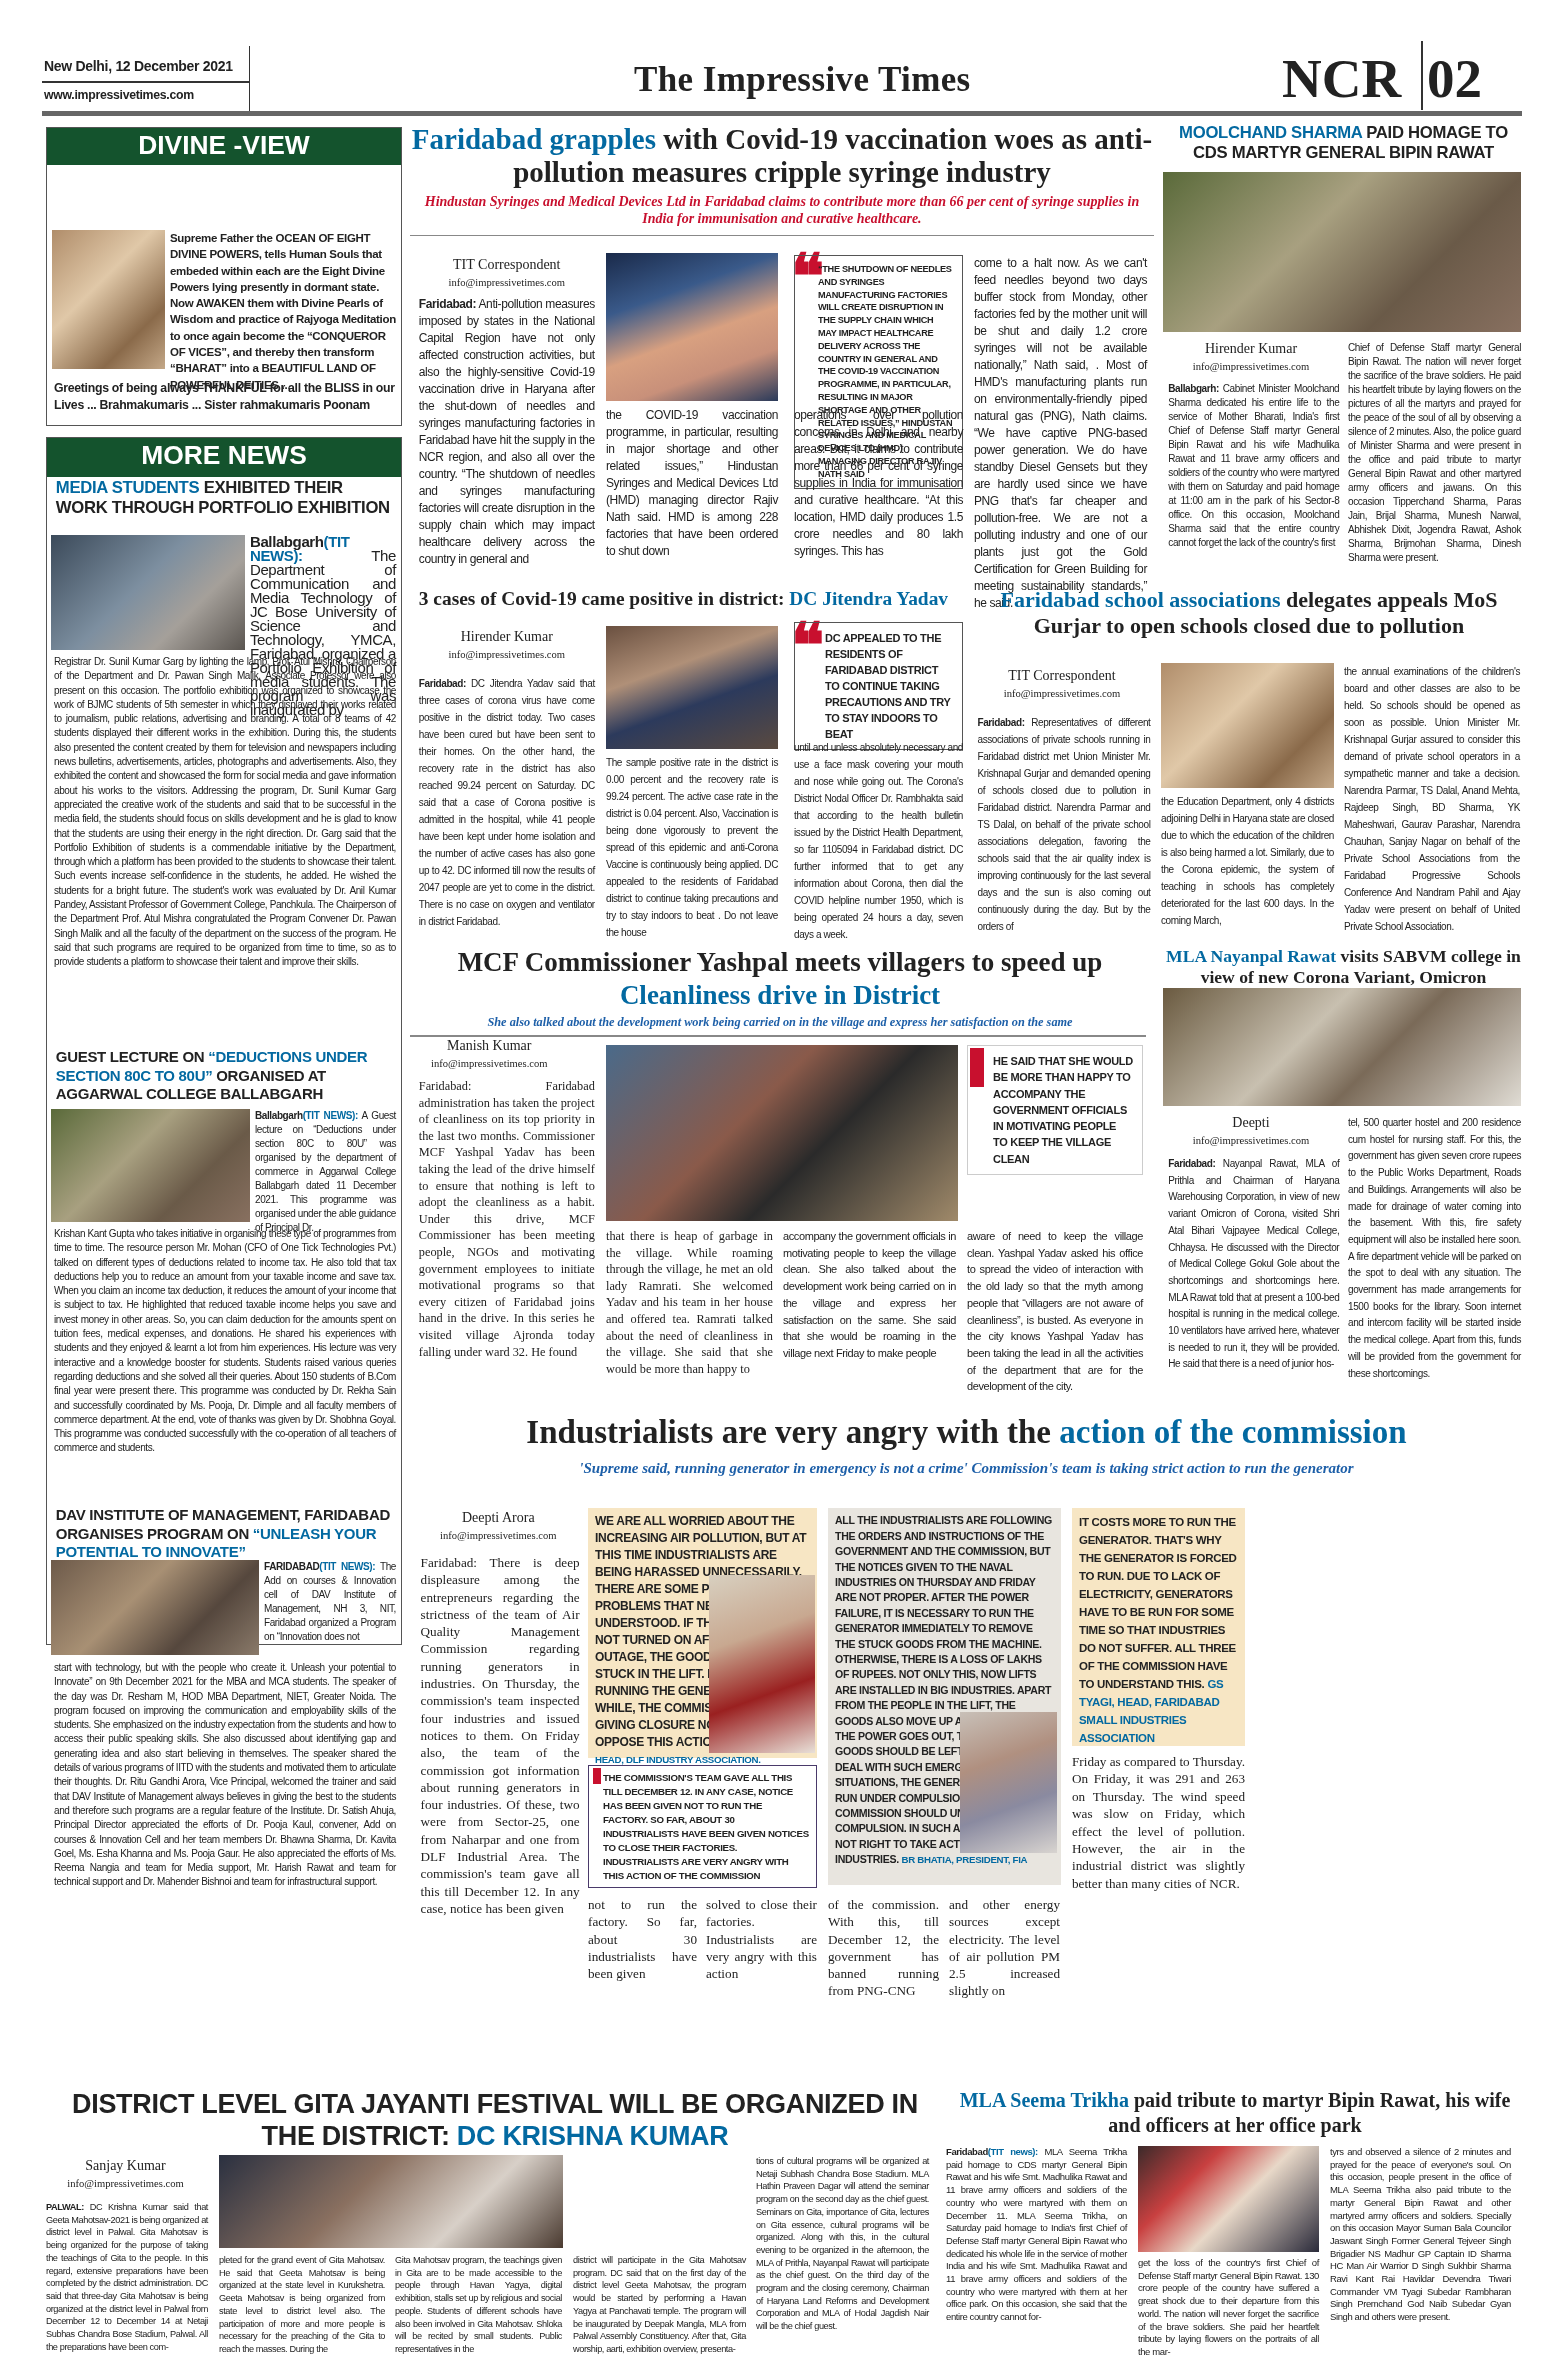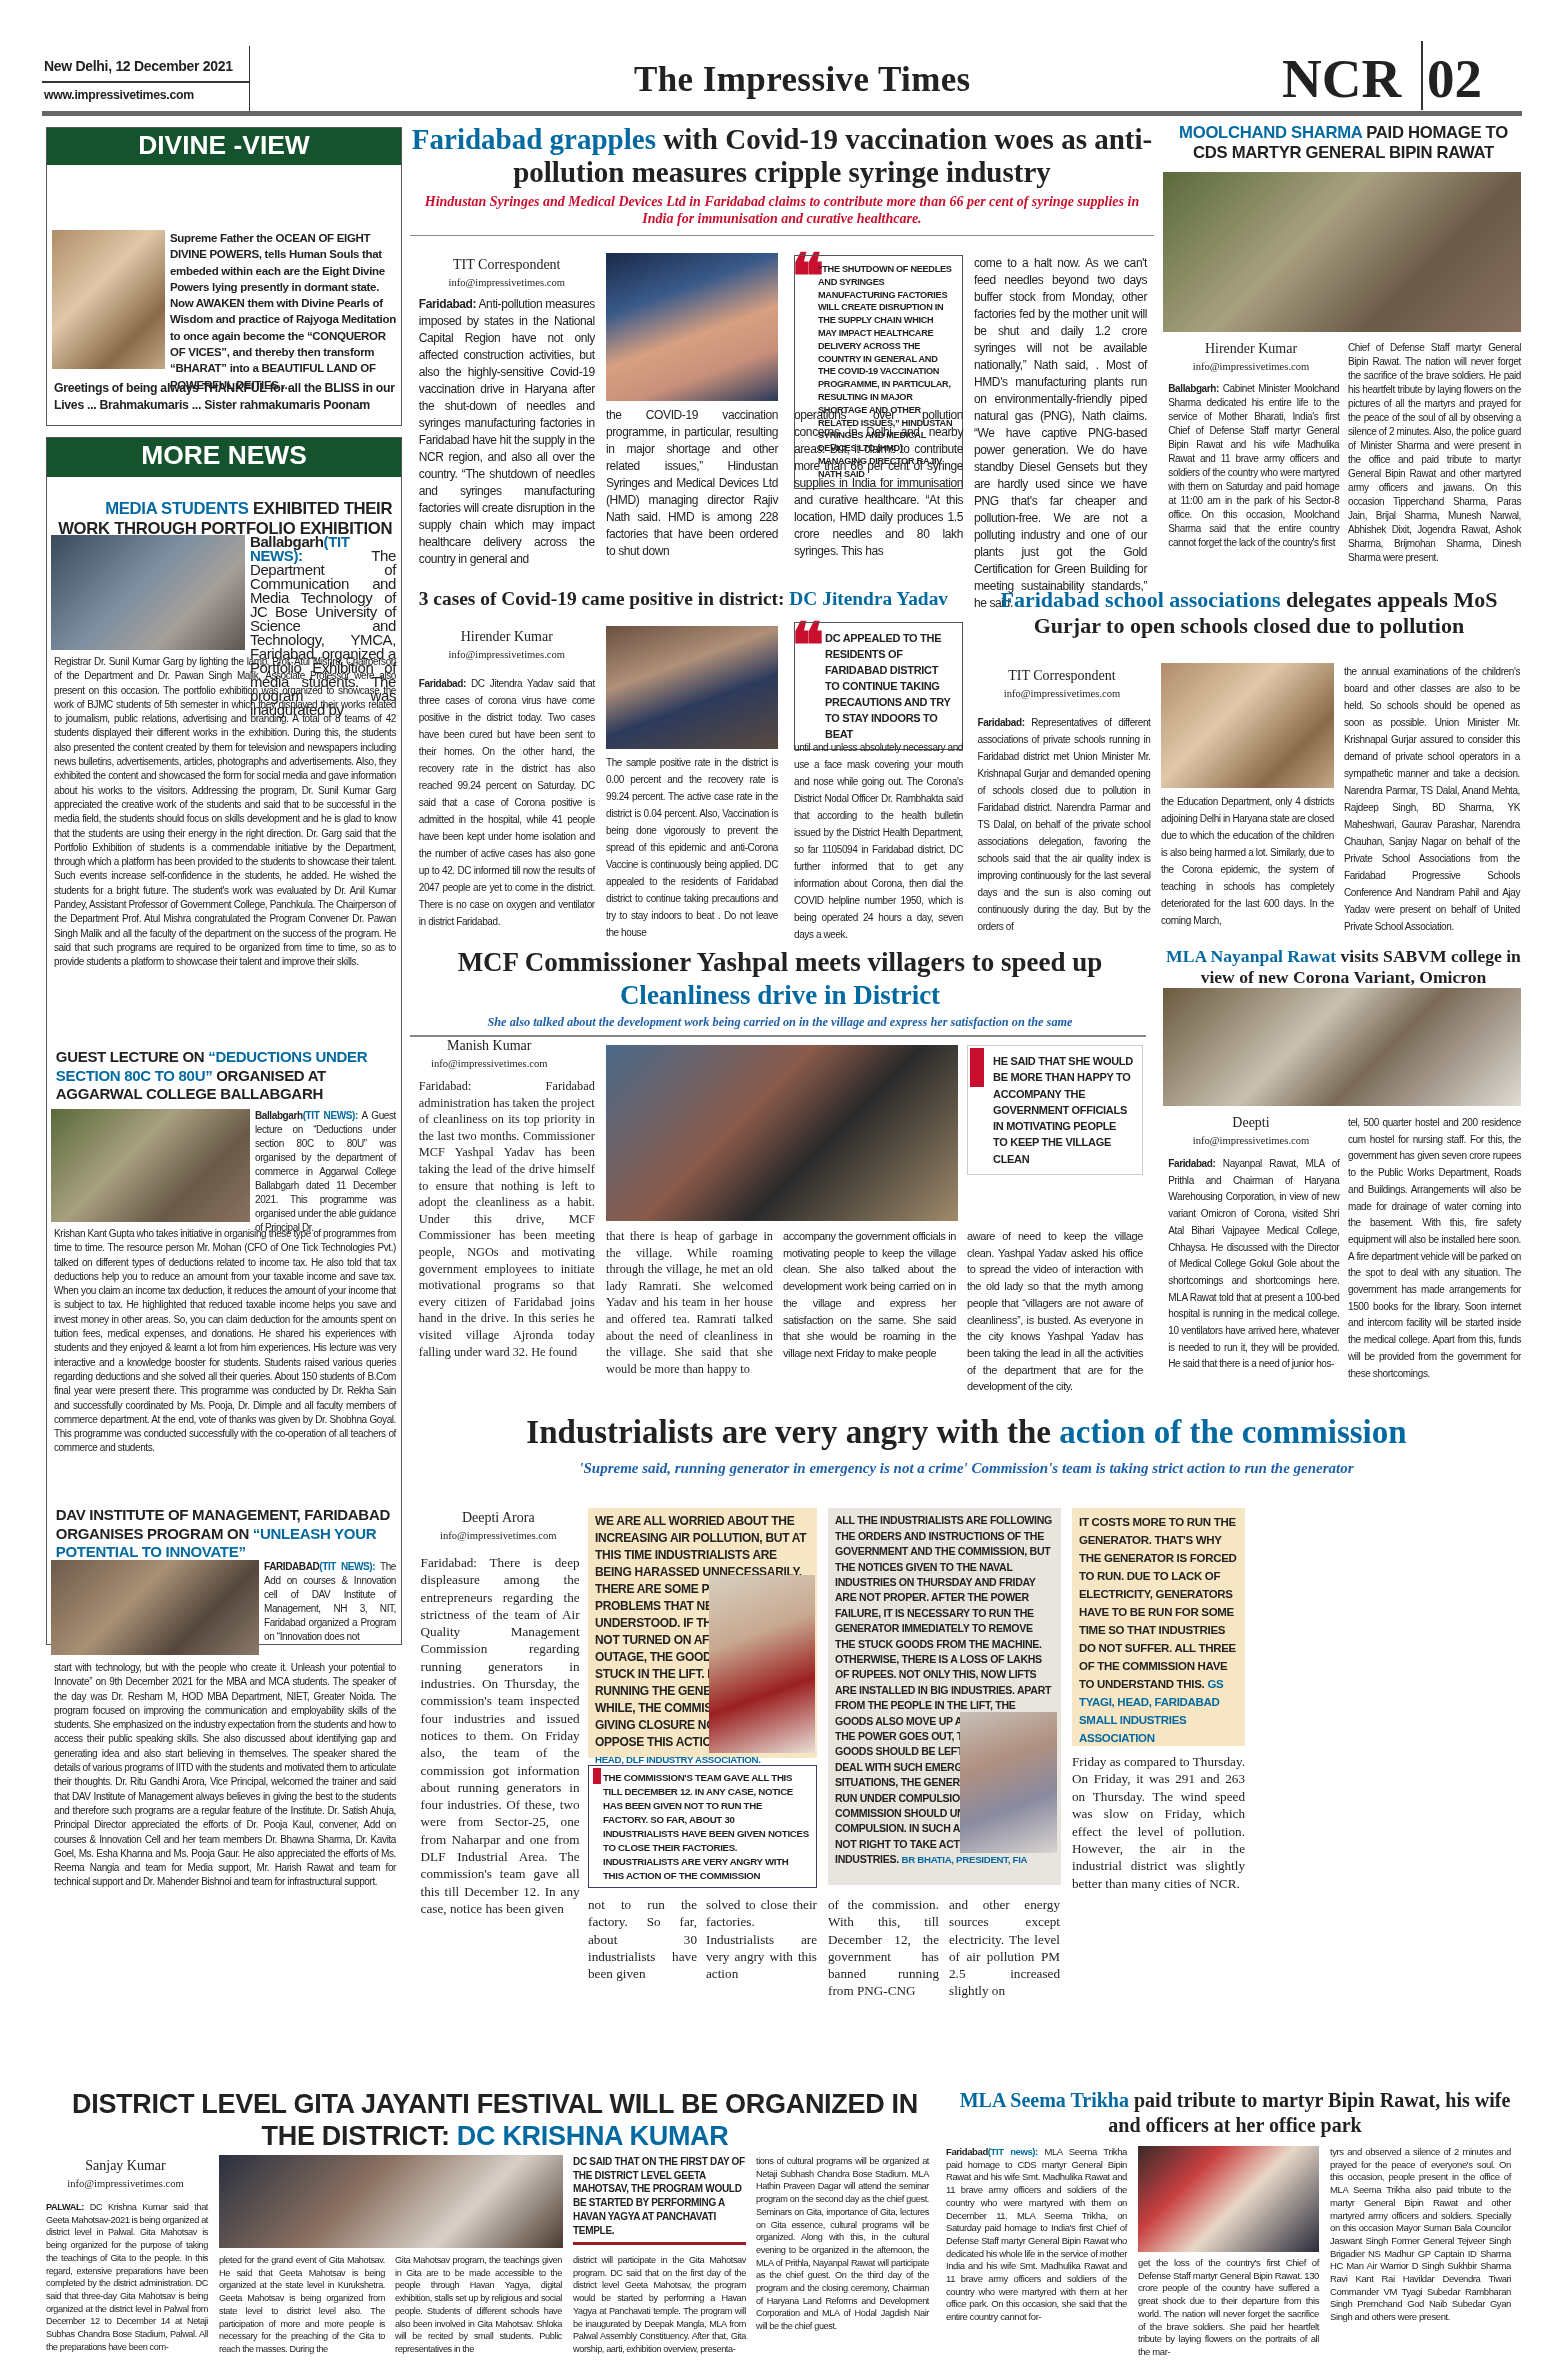--- a/index.html
+++ b/index.html
@@ -47,21 +47,21 @@
 <div class="abs sidebar-box" style="left:46px;top:127px;width:356px;height:299px;">
   <div class="sidebar-head" style="height:37px;">DIVINE -VIEW</div>
   <div class="abs photo warm" style="left:5.3px;top:102px;width:113px;height:139px;"></div>
   <div class="abs cond" style="left:123px;top:102px;width:226px;font-size:11.5px;line-height:16.3px;font-weight:bold;">Supreme Father the OCEAN OF EIGHT DIVINE POWERS, tells Human Souls that embeded within each are the Eight Divine Powers lying presently in dormant state. Now AWAKEN them with Divine Pearls of Wisdom and practice of Rajyoga Meditation to once again become the “CONQUEROR OF VICES”, and thereby then transform “BHARAT” into a BEAUTIFUL LAND OF POWERFUL DEITIES ...</div>
   <div class="abs cond" style="left:7px;top:252px;width:342px;font-size:12.3px;line-height:16.7px;font-weight:bold;">Greetings of being always THANKFUL for all the BLISS in our Lives ... Brahmakumaris ... Sister rahmakumaris Poonam</div>
 </div>
 
 <div class="abs sidebar-box" style="left:46px;top:437px;width:356px;height:1208px;">
   <div class="sidebar-head" style="height:39px;">MORE NEWS</div>
 
-  <div class="side-title" style="padding-top:22px;text-align:right;">
+  <div class="side-title" style="padding-top:1px;">
     <span class="red">MEDIA STUDENTS</span><span> EXHIBITED THEIR WORK THROUGH PORTFOLIO EXHIBITION</span>
   </div>
   <div class="abs photo cool" style="left:3.5px;top:97px;width:194px;height:115px;"></div>
   <div class="abs body-text" style="left:203px;top:97px;width:146px;font-size:15px;line-height:14px;">
     <b>Ballabgarh</b><b class="red">(TIT NEWS):</b> <span>The Department of Communication and Media Technology of JC Bose University of Science and Technology, YMCA, Faridabad, organized a Portfolio Exhibition of media students. The program was inaugurated by</span>
   </div>
   <div class="abs body-text" style="left:7px;top:217px;width:342px;font-size:10px;line-height:14.3px;">Registrar Dr. Sunil Kumar Garg by lighting the lamp. Prof. Atul Mishra, Chairperson of the Department and Dr. Pawan Singh Malik, Associate Professor were also present on this occasion. The portfolio exhibition was organized to showcase the work of BJMC students of 5th semester in which they displayed their works related to journalism, public relations, advertising and branding. A total of 8 teams of 42 students displayed their different works in the exhibition. During this, the students also presented the content created by them for television and newspapers including news bulletins, advertisements, articles, photographs and advertisements. Also, they exhibited the content and showcased the form for social media and gave information about his works to the visitors. Addressing the program, Dr. Sunil Kumar Garg appreciated the creative work of the students and said that to be successful in the media field, the students should focus on skills development and he is glad to know that the students are using their energy in the right direction. Dr. Garg said that the Portfolio Exhibition of students is a commendable initiative by the Department, through which a platform has been provided to the students to showcase their talent. Such events increase self-confidence in the students, he added. He wished the students for a bright future. The student's work was evaluated by Dr. Anil Kumar Pandey, Assistant Professor of Government College, Panchkula. The Chairperson of the Department Prof. Atul Mishra congratulated the Program Convener Dr. Pawan Singh Malik and all the faculty of the department on the success of the program. He said that such programs are required to be organized from time to time, so as to provide students a platform to showcase their talent and improve their skills.</div>
 
   <div class="abs side-title" style="left:0;top:610px;width:356px;font-size:15px;line-height:18.5px;">
     <span>GUEST LECTURE ON </span><span class="red">“DEDUCTIONS UNDER SECTION 80C TO 80U”</span><span> ORGANISED AT AGGARWAL COLLEGE BALLABGARH</span>
@@ -235,23 +235,20 @@
   <div class="abs byline" style="left:0;top:70px;width:159px;">
     <span class="name">Sanjay Kumar</span>
     <span class="mail">info@impressivetimes.com</span>
   </div>
   <div class="abs body-text" style="left:0;top:113px;width:162px;font-size:9.2px;line-height:12.7px;">
     <b>PALWAL:</b> <span>DC Krishna Kumar said that Geeta Mahotsav-2021 is being organized at district level in Palwal. Gita Mahotsav is being organized for the purpose of taking the teachings of Gita to the people. In this regard, extensive preparations have been completed by the district administration. DC said that three-day Gita Mahotsav is being organized at the district level in Palwal from December 12 to December 14 at Netaji Subhas Chandra Bose Stadium, Palwal. All the preparations have been com-</span>
   </div>
   <div class="abs photo" style="left:173px;top:67px;width:344px;height:93px;background:linear-gradient(135deg,#2a3040 0%,#8a7060 40%,#d8d0c8 70%,#4a3a30 100%);"></div>
   <div class="abs body-text" style="left:173px;top:166px;width:166px;font-size:9.2px;line-height:12.7px;">pleted for the grand event of Gita Mahotsav. He said that Geeta Mahotsav is being organized at the state level in Kurukshetra. Geeta Mahotsav is being organized from state level to district level also. The participation of more and more people is necessary for the preaching of the Gita to reach the masses. During the</div>
   <div class="abs body-text" style="left:349px;top:166px;width:167px;font-size:9.2px;line-height:12.7px;">Gita Mahotsav program, the teachings given in Gita are to be made accessible to the people through Havan Yagya, digital exhibition, stalls set up by religious and social people. Students of different schools have also been involved in Gita Mahotsav. Shloka will be recited by small students. Public representatives in the</div>
-  <div class="abs" style="left:527px;top:67px;width:173px;height:90px;border-bottom:3.5px solid #9b1c22;">
-    <div class="cap" style="font-size:10px;line-height:13.7px;">DC SAID THAT ON THE FIRST DAY OF THE DISTRICT LEVEL GEETA MAHOTSAV, THE PROGRAM WOULD BE STARTED BY PERFORMING A HAVAN YAGYA AT PANCHAVATI TEMPLE.</div>
-  </div>
   <div class="abs body-text" style="left:527px;top:166px;width:173px;font-size:9.2px;line-height:12.7px;">district will participate in the Gita Mahotsav program. DC said that on the first day of the district level Geeta Mahotsav, the program would be started by performing a Havan Yagya at Panchavati temple. The program will be inaugurated by Deepak Mangla, MLA from Palwal Assembly Constituency. After that, Gita worship, aarti, exhibition overview, presenta-</div>
   <div class="abs body-text" style="left:710px;top:67px;width:173px;font-size:9.2px;line-height:12.7px;">tions of cultural programs will be organized at Netaji Subhash Chandra Bose Stadium. MLA Hathin Praveen Dagar will attend the seminar program on the second day as the chief guest. Seminars on Gita, importance of Gita, lectures on Gita essence, cultural programs will be organized. Along with this, in the cultural evening to be organized in the afternoon, the MLA of Prithla, Nayanpal Rawat will participate as the chief guest. On the third day of the program and the closing ceremony, Chairman of Haryana Land Reforms and Development Corporation and MLA of Hodal Jagdish Nair will be the chief guest.</div>
 </div>
 
 <div class="abs" style="left:946px;top:2088px;width:578px;height:282px;">
   <div class="serif" style="text-align:center;font-size:20px;line-height:25px;font-weight:bold;">
     <span class="red">MLA Seema Trikha</span><span> paid tribute to martyr Bipin Rawat, his wife and officers at her office park</span>
   </div>
   <div class="abs body-text" style="left:0;top:58px;width:181px;font-size:9.5px;line-height:12.7px;">
     <b>Faridabad</b><b class="red">(TIT news):</b> <span>MLA Seema Trikha paid homage to CDS martyr General Bipin Rawat and his wife Smt. Madhulika Rawat and 11 brave army officers and soldiers of the country who were martyred with them on December 11. MLA Seema Trikha, on Saturday paid homage to India's first Chief of Defense Staff martyr General Bipin Rawat who dedicated his whole life in the service of mother India and his wife Smt. Madhulika Rawat and 11 brave army officers and soldiers of the country who were martyred with them at her office park. On this occasion, she said that the entire country cannot for-</span>

